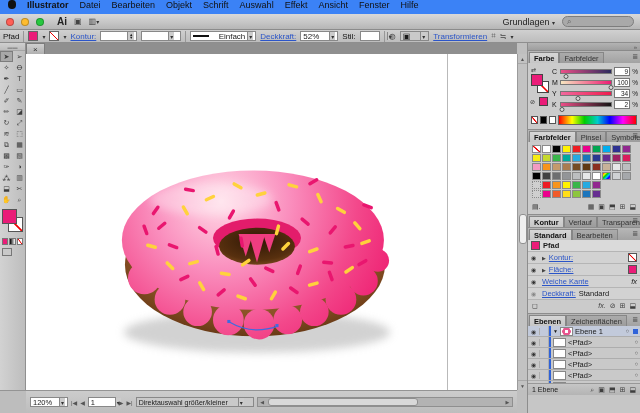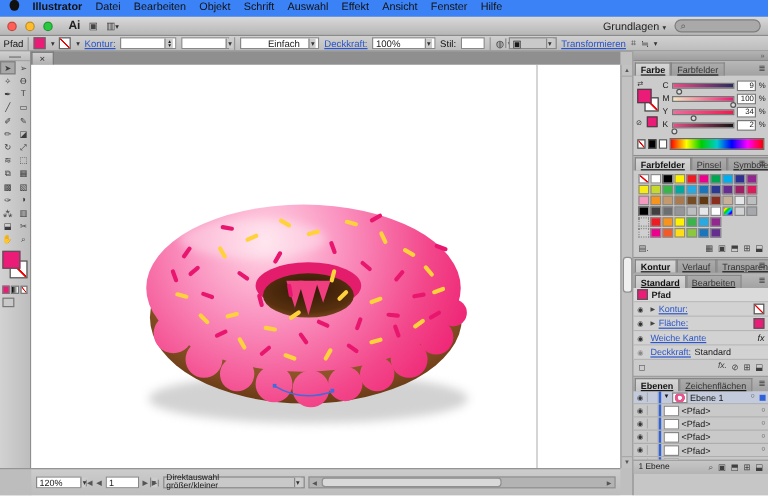--- a/index.html
+++ b/index.html
@@ -22,21 +22,21 @@
   #workspace-switcher{font-size:9px;color:#222;white-space:nowrap;}
   #search-box{width:72px;height:11px;background:#a9a9a9;border:1px solid #7d7d7d;border-radius:7px;display:flex;align-items:center;padding:0 4px;color:#555;font-size:8px;}
 
   
   #controlbar{position:absolute;left:0;top:30px;width:640px;height:13px;background:linear-gradient(#d0d0d0,#bdbdbd);border-bottom:1px solid #8e8e8e;display:flex;align-items:center;gap:4px;padding:0 3px;font-size:8px;}
   .cb-label{color:#111;white-space:nowrap;}
   .cb-link{color:#2b55c8;text-decoration:underline;white-space:nowrap;}
   .chip{width:10px;height:10px;border:1px solid #666;display:inline-block;}
   .chip.none{background:linear-gradient(to top right,#fff 44%,#e00 47%,#e00 53%,#fff 56%);}
   .dd{font-size:6px;color:#333;}
-  .combo{background:#fff;border:1px solid #888;height:10px;display:flex;align-items:center;padding:0 2px;gap:20px;}
+  .combo{background:#fff;border:1px solid #888;height:10px;display:flex;align-items:center;padding:0 2px;gap:10px;}
   .combo .val{min-width:14px;}
   .combo .btn{background:#ccc;border-left:1px solid #888;height:100%;display:flex;align-items:center;padding:0 1px;}
   .sep{width:1px;height:11px;background:#979797;}
   .stroke-line{display:inline-block;width:22px;height:2px;background:#111;}
 
   
   #tabbar{position:absolute;left:26px;top:43px;width:491px;height:11px;background:#8f8f8f;display:flex;align-items:flex-end;}
   #doc-tab{height:11px;background:linear-gradient(#cfcfcf,#b0b0b0);border:1px solid #7c7c7c;border-bottom:none;display:flex;align-items:center;gap:4px;padding:0 6px;font-size:7.5px;color:#222;white-space:nowrap;}
   #doc-tab .x{font-size:8px;color:#333;}
 
@@ -71,21 +71,21 @@
   #statusbar .navgrp{display:flex;gap:2px;color:#555;font-size:6px;align-items:center;}
   #hscroll{flex:1;height:10px;background:#b3b3b3;border:1px solid #8f8f8f;position:relative;display:flex;align-items:center;}
   #hscroll .arr{width:9px;height:100%;display:flex;align-items:center;justify-content:center;font-size:5px;color:#555;}
   #hthumb{position:absolute;left:10px;width:150px;height:8px;top:0;background:#d9d9d9;border:1px solid #8f8f8f;border-radius:3px;}
   #corner-bl{position:absolute;left:0;top:390px;width:26px;height:23px;background:#bdbdbd;border-top:1px solid #949494;}
 
   
   #dock{position:absolute;left:527px;top:43px;width:113px;height:370px;background:#c6c6c6;border-left:1px solid #8d8d8d;}
   #dock-strip{height:8px;background:linear-gradient(#b3b3b3,#9e9e9e);border-bottom:1px solid #8a8a8a;display:flex;justify-content:flex-end;align-items:center;padding:0 3px;color:#555;font-size:6px;}
   .panel{border-bottom:1px solid #8d8d8d;}
-  .ptabs{height:12px;background:linear-gradient(#b7b7b7,#a2a2a2);display:flex;align-items:flex-end;padding-left:1px;position:relative;text-decoration:underline;}
+  .ptabs{height:12px;background:linear-gradient(#b7b7b7,#a2a2a2);display:flex;align-items:flex-end;padding-left:1px;position:relative;}
   .ptab{height:11px;padding:0 4px;font-size:7.5px;display:flex;align-items:center;color:#333;background:linear-gradient(#ababab,#9c9c9c);border:1px solid #868686;border-bottom:none;white-space:nowrap;}
   .ptab.active{background:linear-gradient(#d6d6d6,#c6c6c6);color:#111;font-weight:bold;}
   .pmenu{position:absolute;right:2px;top:2px;color:#444;font-size:7px;}
   .pcontent{background:#cbcbcb;}
 
   
   #color-body{display:flex;padding:3px 2px 0 2px;gap:2px;}
   #color-left{width:20px;position:relative;height:46px;}
   #cfill{position:absolute;left:1px;top:8px;width:12px;height:12px;background:#ea1c78;border:1px solid #444;z-index:2;}
   #cstroke{position:absolute;left:7px;top:15px;width:12px;height:12px;background:linear-gradient(to top right,#fff 42%,#e00 47%,#e00 53%,#fff 58%);border:1px solid #444;}
@@ -193,21 +193,21 @@
         <span class="btn dd">▾</span>
       </span>
     <span class="sep"></span>
     <span class="combo" style="width:66px;">
         <span class="stroke-line"></span>
         <span class="val">Einfach</span>
         <span class="btn dd">▾</span>
       </span>
     <span class="cb-link">Deckkraft:</span>
     <span class="combo">
-        <span class="val">100%</span>
+        <span class="val">52%</span>
         <span class="btn dd">▾</span>
       </span>
     <span class="cb-label">Stil:</span>
     <span class="combo" style="width:20px;">
         <span class="val"></span>
         <span class="btn dd">▾</span>
       </span>
     <span class="sep"></span>
     <span style="color:#444;">◍</span>
     <span class="combo" style="background:#c9c9c9;">

